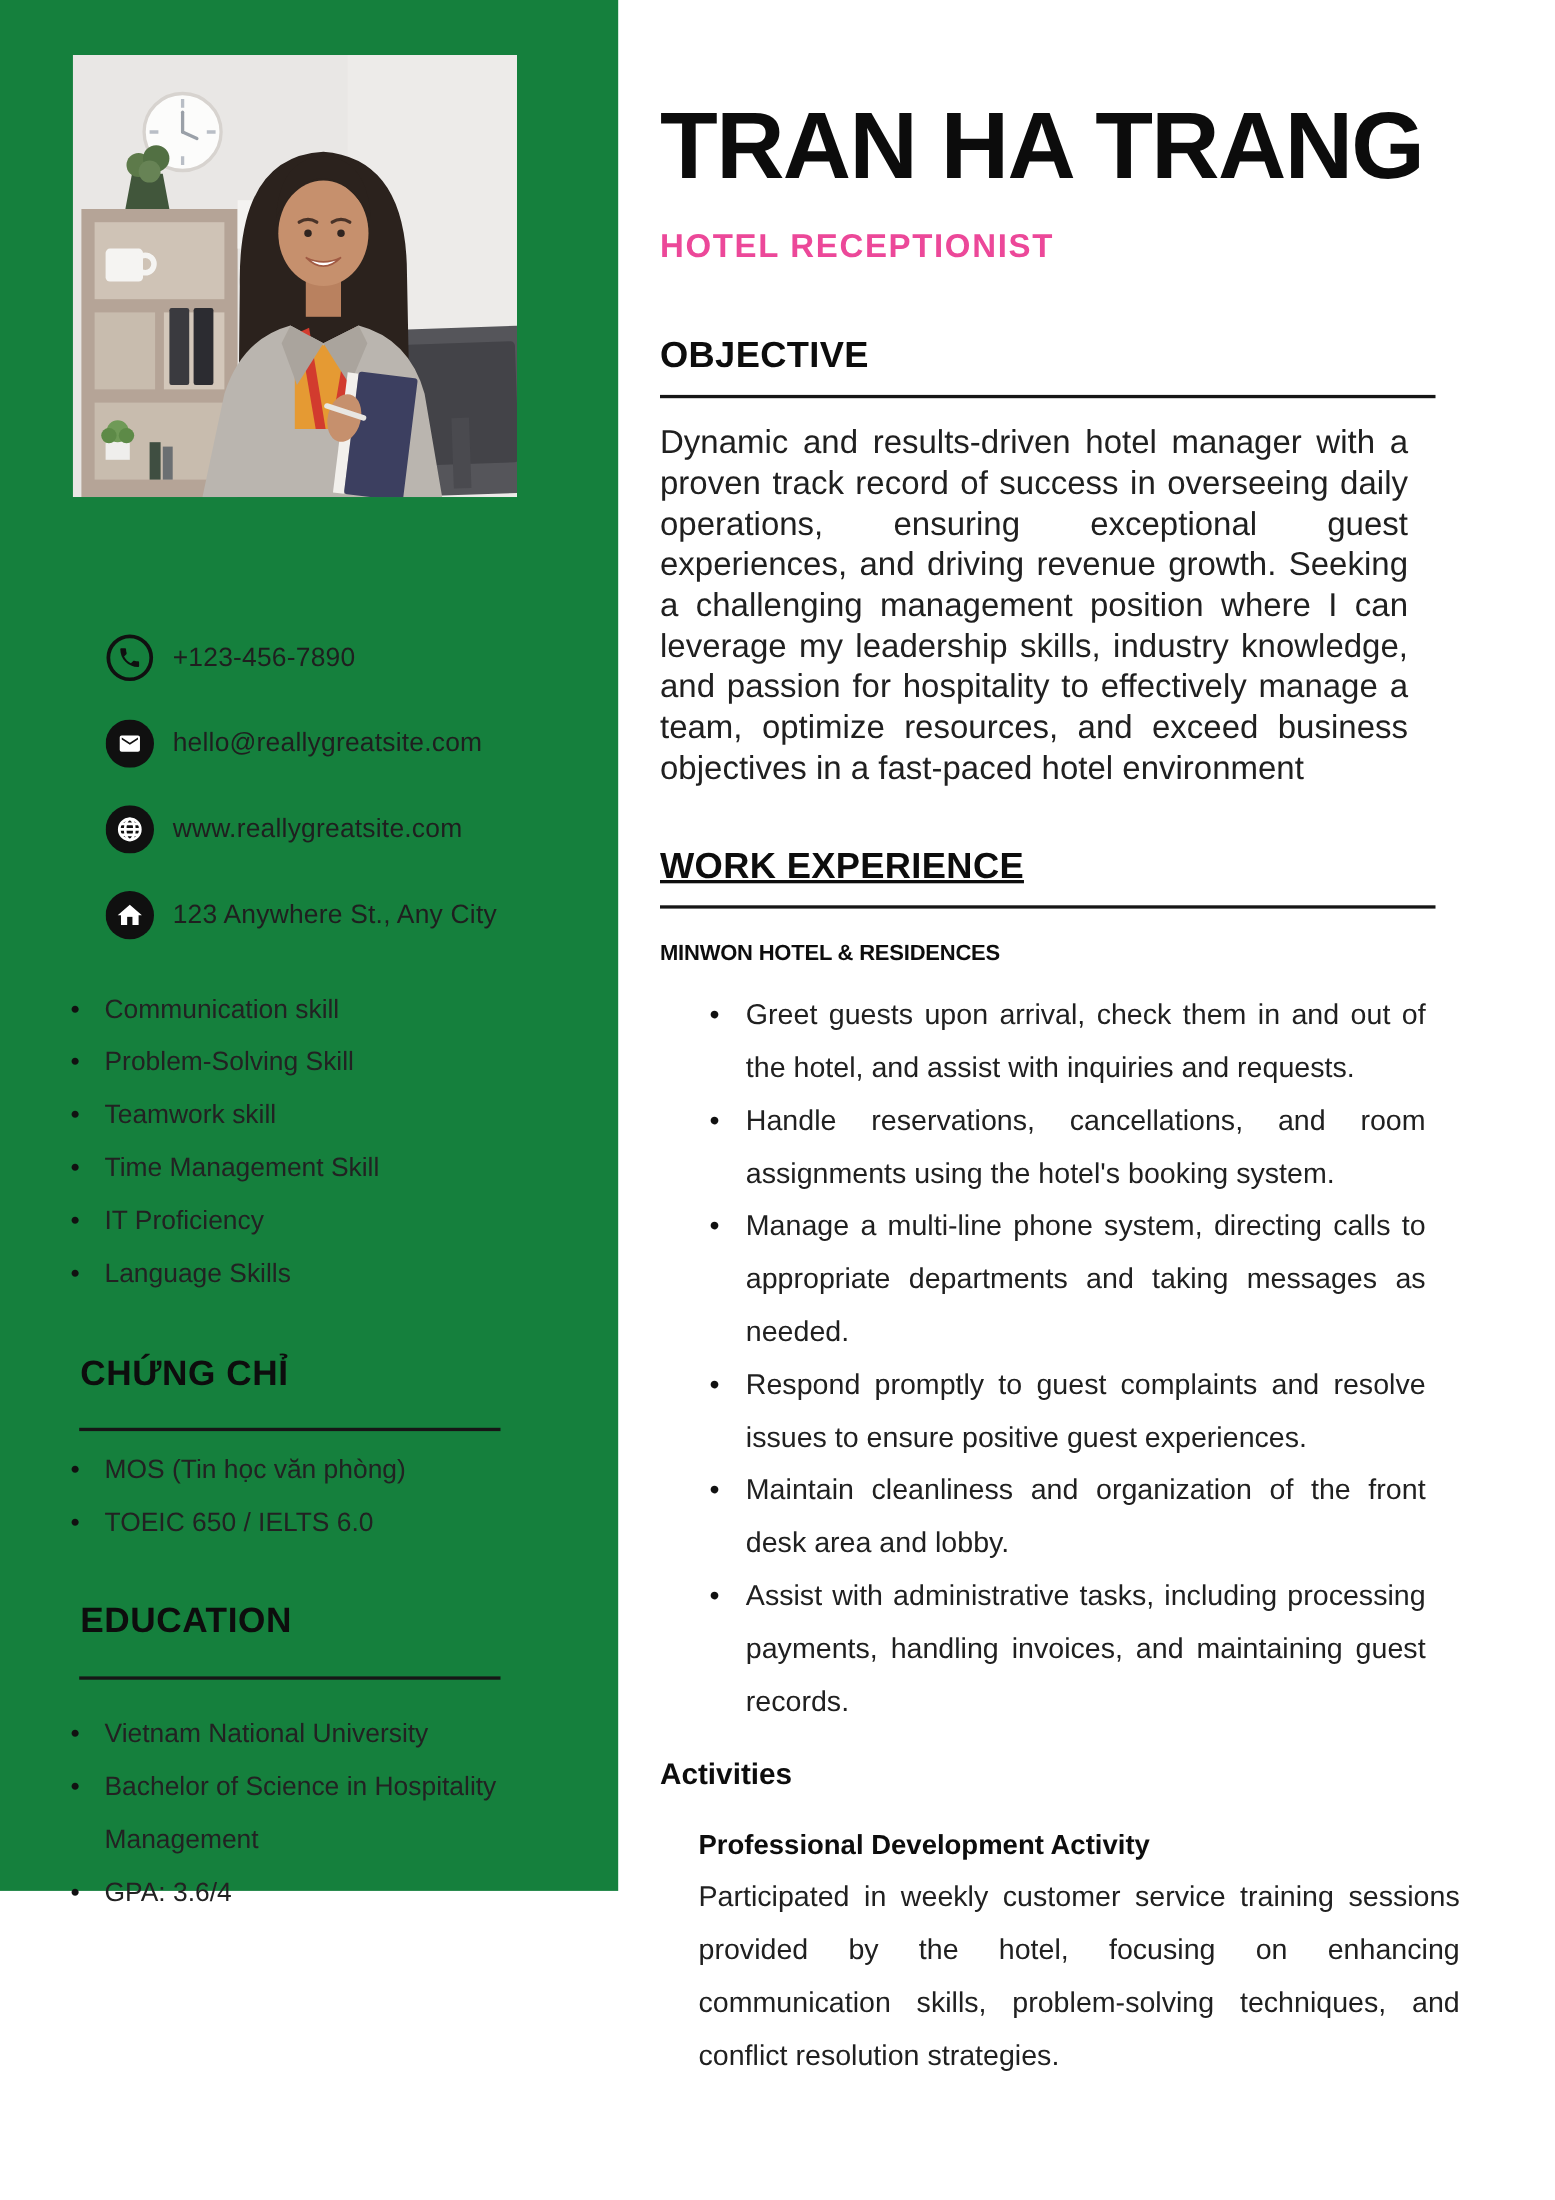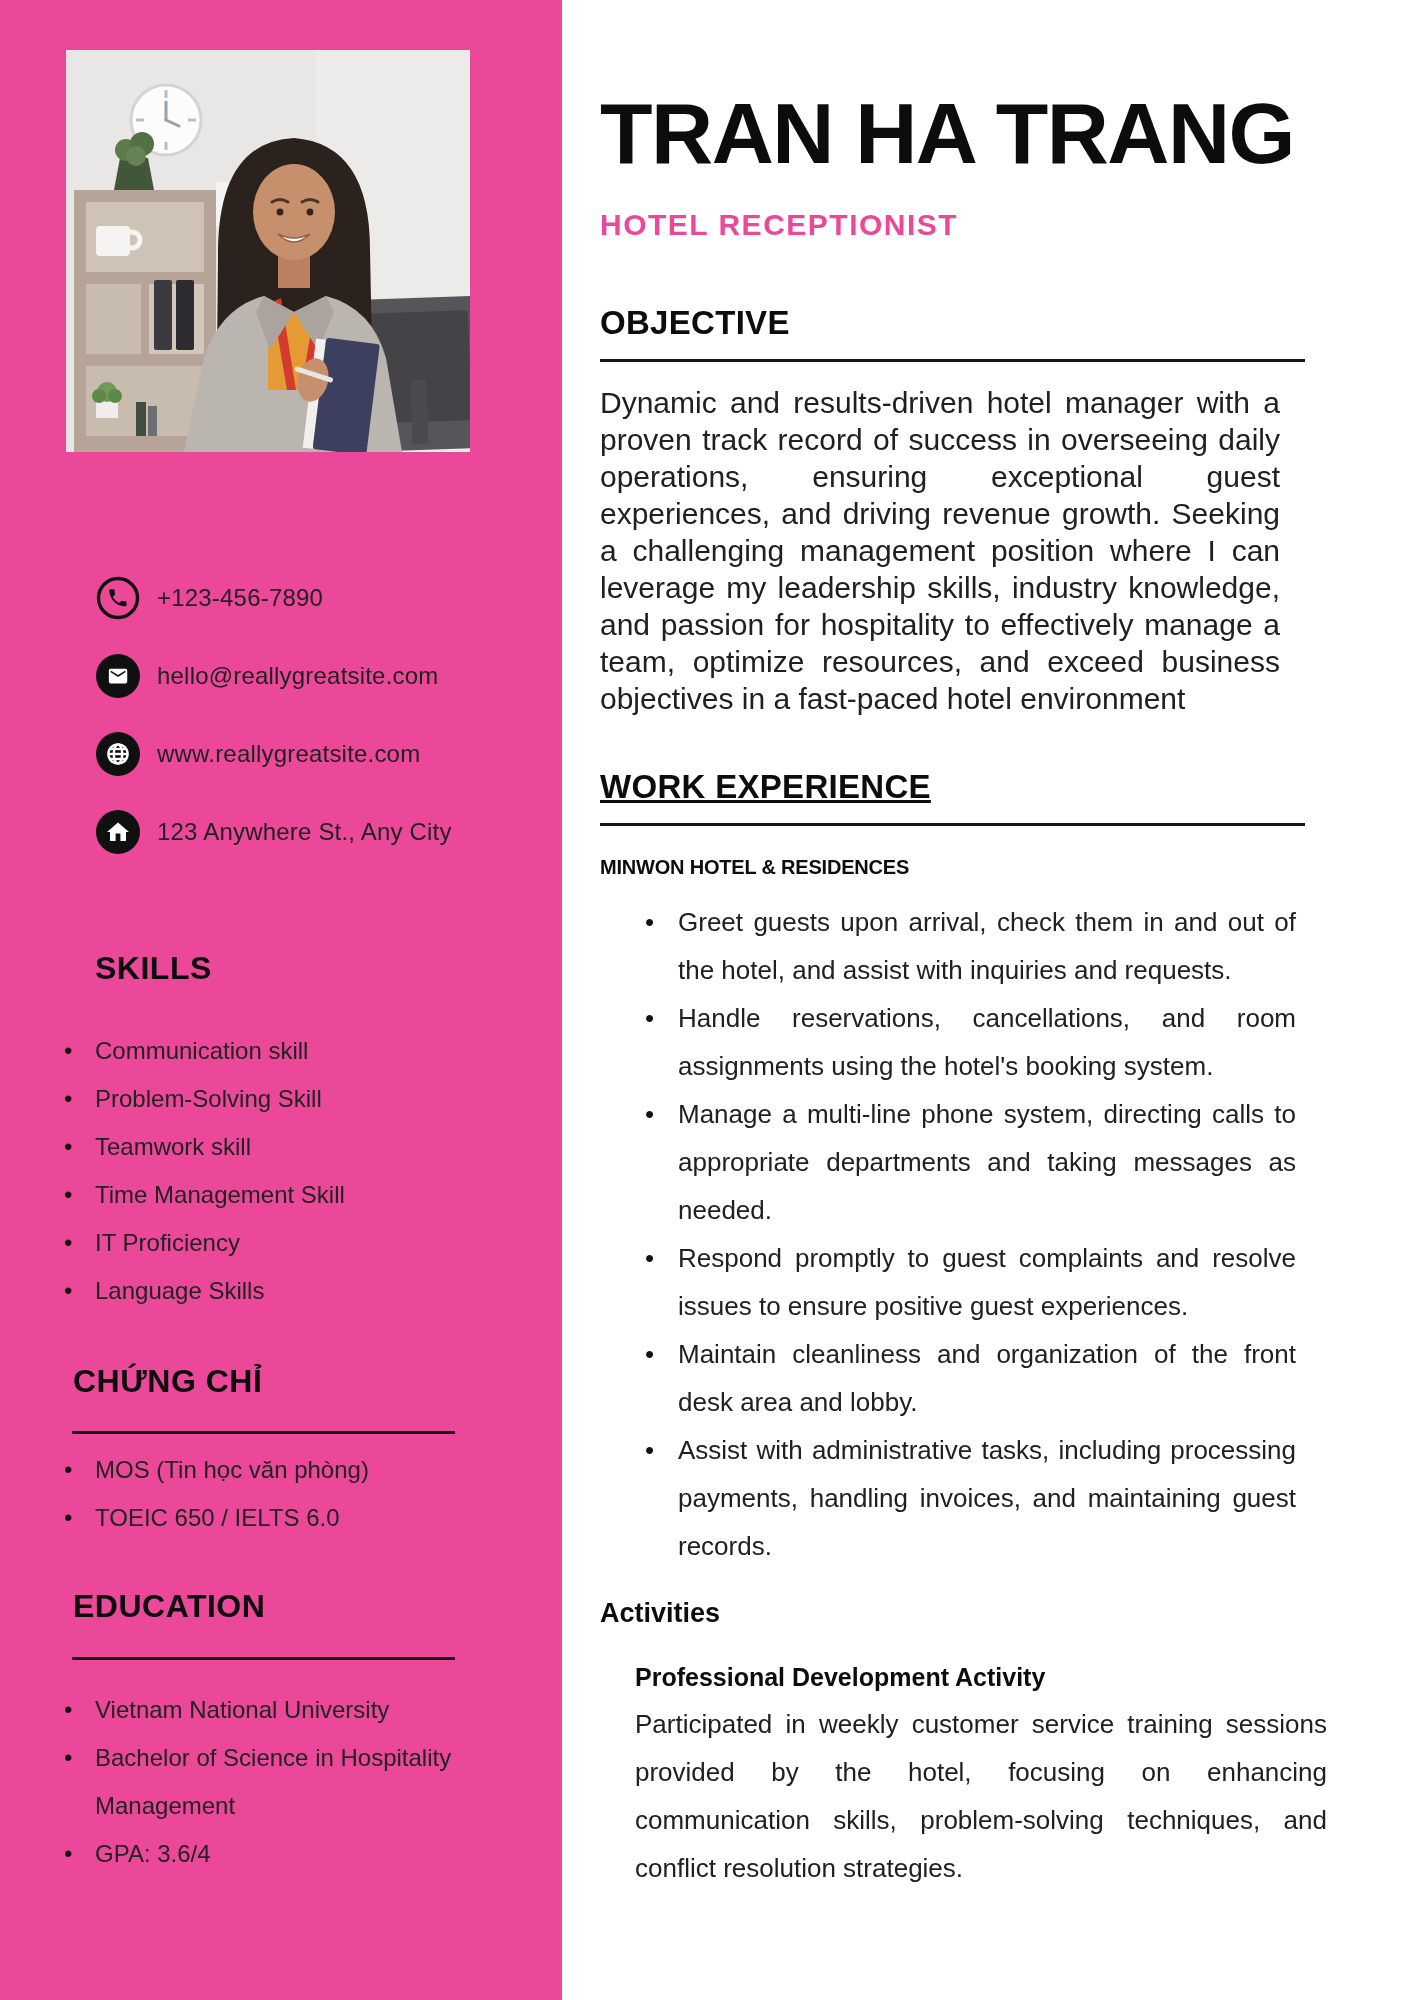--- a/index.html
+++ b/index.html
@@ -3,21 +3,21 @@
 <meta charset="utf-8">
 <style>
   * { margin:0; padding:0; box-sizing:border-box; }
   html,body { background:#ffffff; }
   .page {
     position:relative; width:1414px; height:2000px; background:#ffffff;
     font-family:"Liberation Sans","DejaVu Sans",sans-serif; color:#1c1c1c;
     display:flex; overflow:hidden;
   }
   
-  .sidebar { width:562px; min-width:562px; background:#ec4899; height:2000px; }
+  .sidebar { width:562px; min-width:562px; background:#15803d; height:1719px; }
   .photo { margin:50px 0 0 66px; width:404px; height:402px; overflow:hidden; }
   .photo svg { display:block; }
   .contact { margin:124px 0 0 96px; }
   .contact-row { display:flex; align-items:center; gap:17px; height:44px; margin-bottom:34px; }
   .contact-row .txt { font-size:24px; color:#1f1f1f; letter-spacing:.2px; }
   .cicon { width:44px; height:44px; flex:0 0 44px; }
   .side-h { font-weight:bold; font-size:32px; color:#0d0d0d; letter-spacing:.5px; }
   .h-skills { margin:96px 0 0 95px; }
   .h-certs  { margin:48px 0 0 73px; }
   .h-edu    { margin:46px 0 0 73px; }
@@ -190,21 +190,20 @@
       <div class="contact-row">
         <svg class="cicon" viewBox="0 0 44 44">
           <circle cx="22" cy="22" r="22" fill="#101010"></circle>
           <path fill="#ffffff" d="M22 12.5 L33 22 L30 22 L30 31 L14 31 L14 22 L11 22 Z"></path>
           <rect x="19.6" y="23.5" width="4.8" height="7.5" fill="#101010"></rect>
         </svg>
         <span class="txt">123 Anywhere St., Any City</span>
       </div>
     </div>
 
-    <h2 class="side-h h-skills">SKILLS</h2>
     <ul class="side-list list-skills">
       <li>Communication skill</li>
       <li>Problem-Solving Skill</li>
       <li>Teamwork skill</li>
       <li>Time Management Skill</li>
       <li>IT Proficiency</li>
       <li>Language Skills</li>
     </ul>
 
     <h2 class="side-h h-certs">CHỨNG CHỈ</h2>

